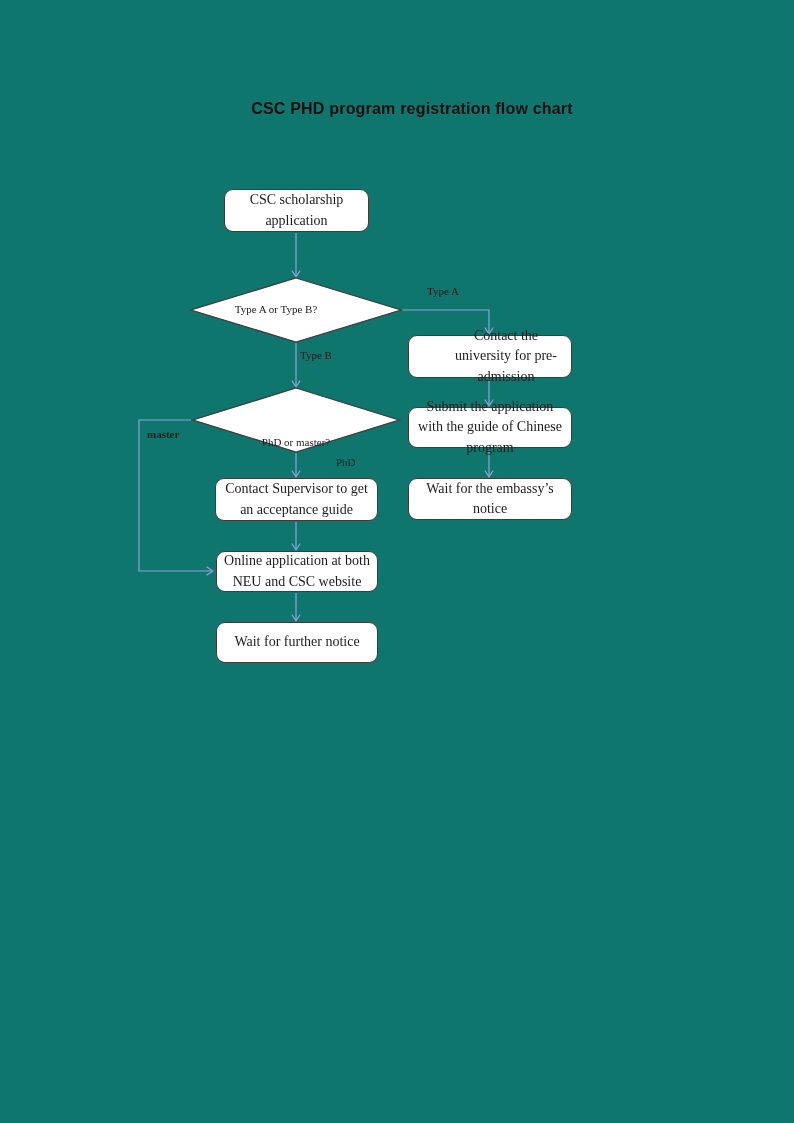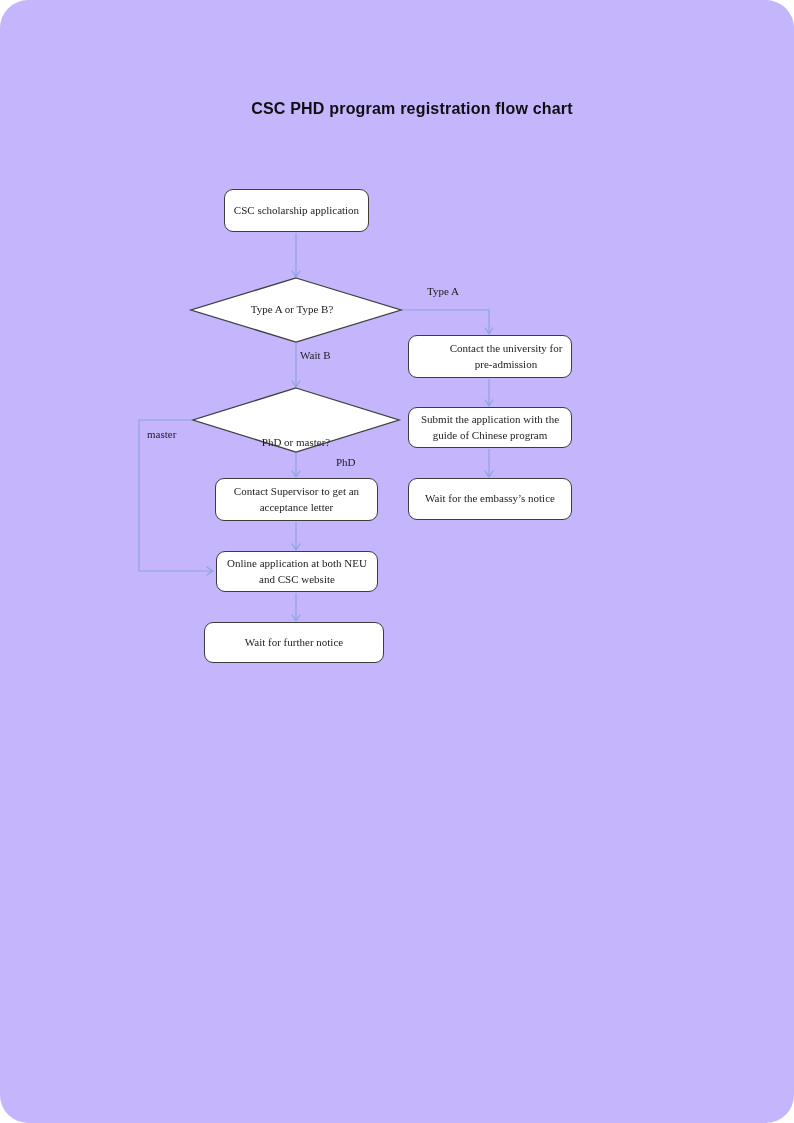--- a/index.html
+++ b/index.html
@@ -7,23 +7,22 @@
     padding: 0;
     background: #ffffff;
     width: 794px;
     height: 1123px;
     font-family: "Liberation Serif", serif;
   }
   #page {
     position: relative;
     width: 794px;
     height: 1123px;
-    background: #c4b5fd;
+    background: #0f766e;
     overflow: hidden;
-    border-radius: 28px;
   }
   .title {
     position: absolute;
     top: 100px;
     left: 412px;
     transform: translateX(-50%);
     white-space: nowrap;
     font-family: "Liberation Sans", sans-serif;
     font-weight: bold;
     font-size: 16px;
@@ -38,50 +37,50 @@
   .node {
     position: absolute;
     box-sizing: border-box;
     border: 1.5px solid #3d3d3d;
     border-radius: 9px;
     background: #ffffff;
     display: flex;
     align-items: center;
     justify-content: center;
     text-align: center;
-    font-size: 11px;
+    font-size: 14px;
     line-height: 1.45;
     color: #1c1c1c;
     padding: 2px 7px;
   }
   .node-start              { left: 224px; top: 189px; width: 145px; height: 43px; }
   .node-contact-university { left: 408px; top: 335px; width: 164px; height: 43px; padding-left: 39px; }
   .node-submit-application { left: 408px; top: 407px; width: 164px; height: 41px; }
   .node-wait-embassy       { left: 408px; top: 478px; width: 164px; height: 42px; }
   .node-contact-supervisor { left: 215px; top: 478px; width: 163px; height: 43px; }
   .node-online-application { left: 216px; top: 551px; width: 162px; height: 41px; }
-  .node-wait-further       { left: 204px; top: 622px; width: 180px; height: 41px; }
+  .node-wait-further       { left: 216px; top: 622px; width: 162px; height: 41px; }
   .diamond-label {
     position: absolute;
     text-align: center;
     font-size: 11px;
     color: #1c1c1c;
   }
-  .diamond-label-type   { left: 208px; top: 303px; width: 168px; }
+  .diamond-label-type   { left: 192px; top: 303px; width: 168px; }
   .diamond-label-degree { left: 196px; top: 413px; width: 200px; margin-top: 23px; }
   .edge-label {
     position: absolute;
     font-size: 11px;
     color: #1c1c1c;
     white-space: nowrap;
   }
   .edge-label-type-a { left: 427px; top: 285px; }
   .edge-label-type-b { left: 300px; top: 349px; }
   .edge-label-phd    { left: 300px; top: 456px; margin-left: 36px; }
-  .edge-label-master { left: 147px; top: 428px; }
+  .edge-label-master { left: 147px; top: 428px; font-weight: bold; }
 </style>
 </head>
 <body>
 
 <div id="page">
 
   <div class="title">CSC PHD program registration flow chart</div>
 
   <svg class="canvas" width="794" height="1123" viewBox="0 0 794 1123">
     <g stroke="#8da4dc" stroke-width="1.2" fill="none">
@@ -118,33 +117,33 @@
       <polygon points="296,388 399,420 296,452 193,420"></polygon>
     </g>
   </svg>
 
   <div class="node node-start">CSC scholarship application</div>
 
   <div class="diamond-label diamond-label-type">Type A or Type B?</div>
 
   <div class="edge-label edge-label-type-a">Type A</div>
 
-  <div class="edge-label edge-label-type-b">Wait B</div>
+  <div class="edge-label edge-label-type-b">Type B</div>
 
   <div class="node node-contact-university">Contact the university for pre-admission</div>
 
   <div class="diamond-label diamond-label-degree">PhD or master?</div>
 
   <div class="edge-label edge-label-phd">PhD</div>
 
   <div class="edge-label edge-label-master">master</div>
 
   <div class="node node-submit-application">Submit the application with the guide of Chinese program</div>
 
-  <div class="node node-contact-supervisor">Contact Supervisor to get an acceptance letter</div>
+  <div class="node node-contact-supervisor">Contact Supervisor to get an acceptance guide</div>
 
   <div class="node node-wait-embassy">Wait for the embassy’s notice</div>
 
   <div class="node node-online-application">Online application at both NEU and CSC website</div>
 
   <div class="node node-wait-further">Wait for further notice</div>
 
 </div>
 
 </body></html>

